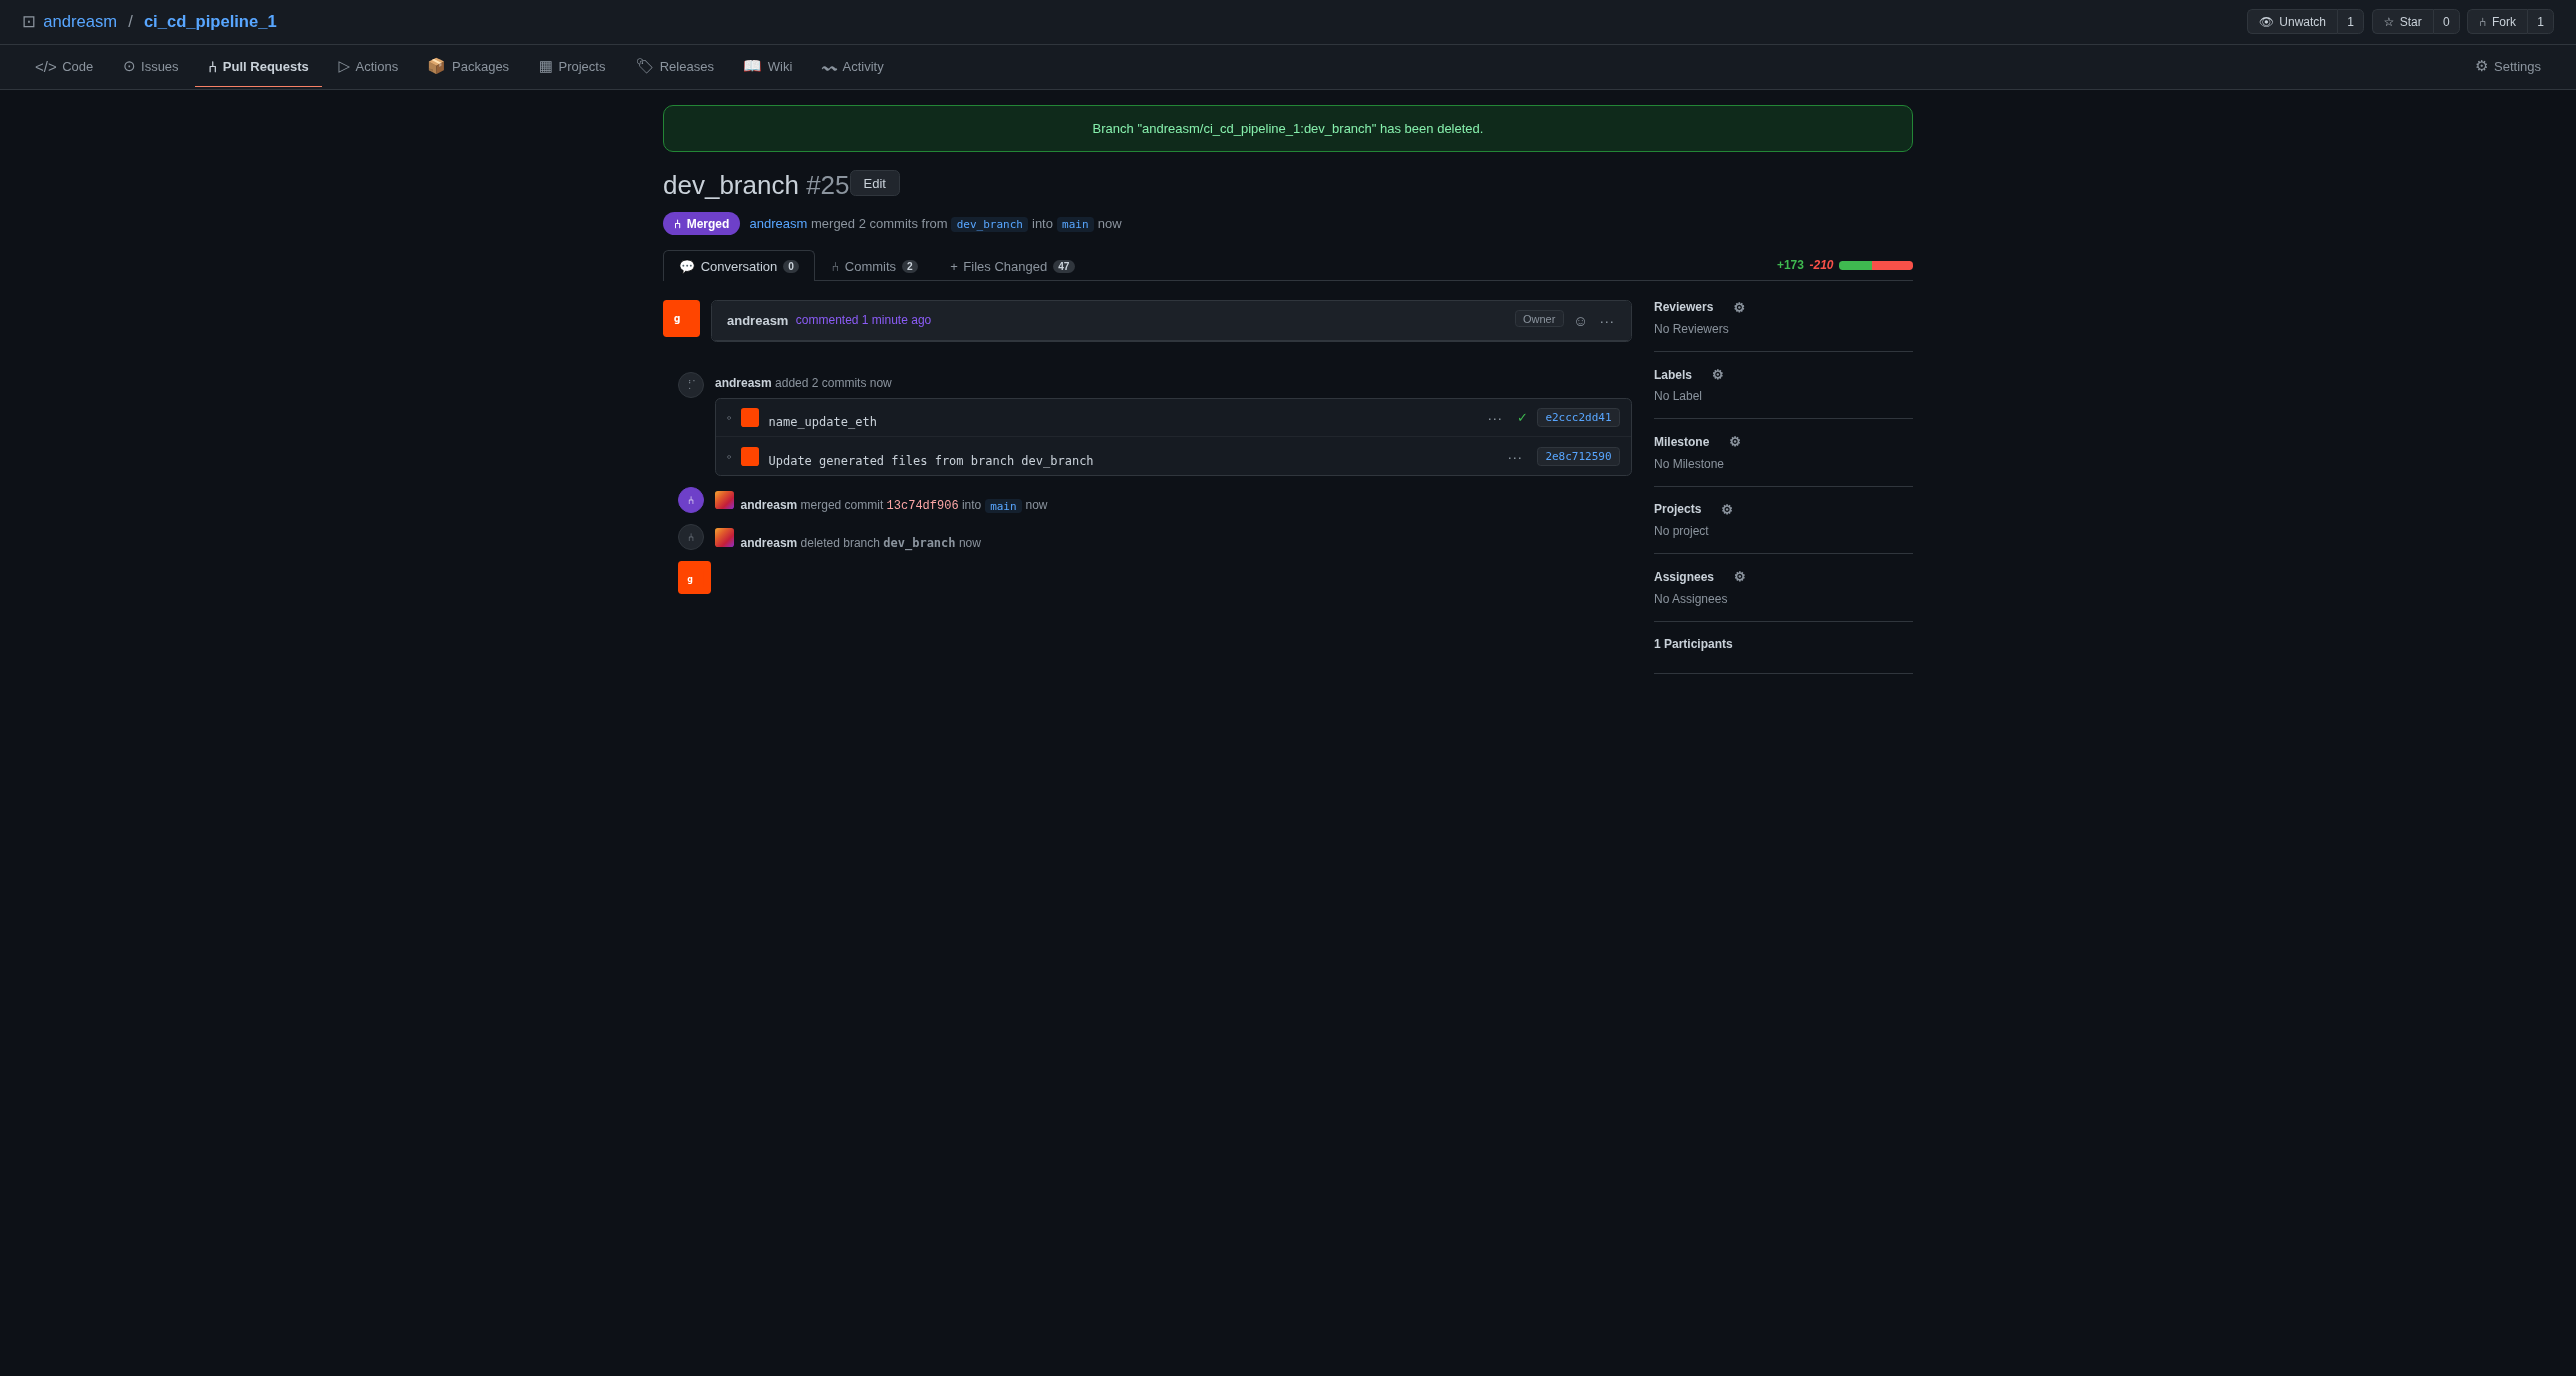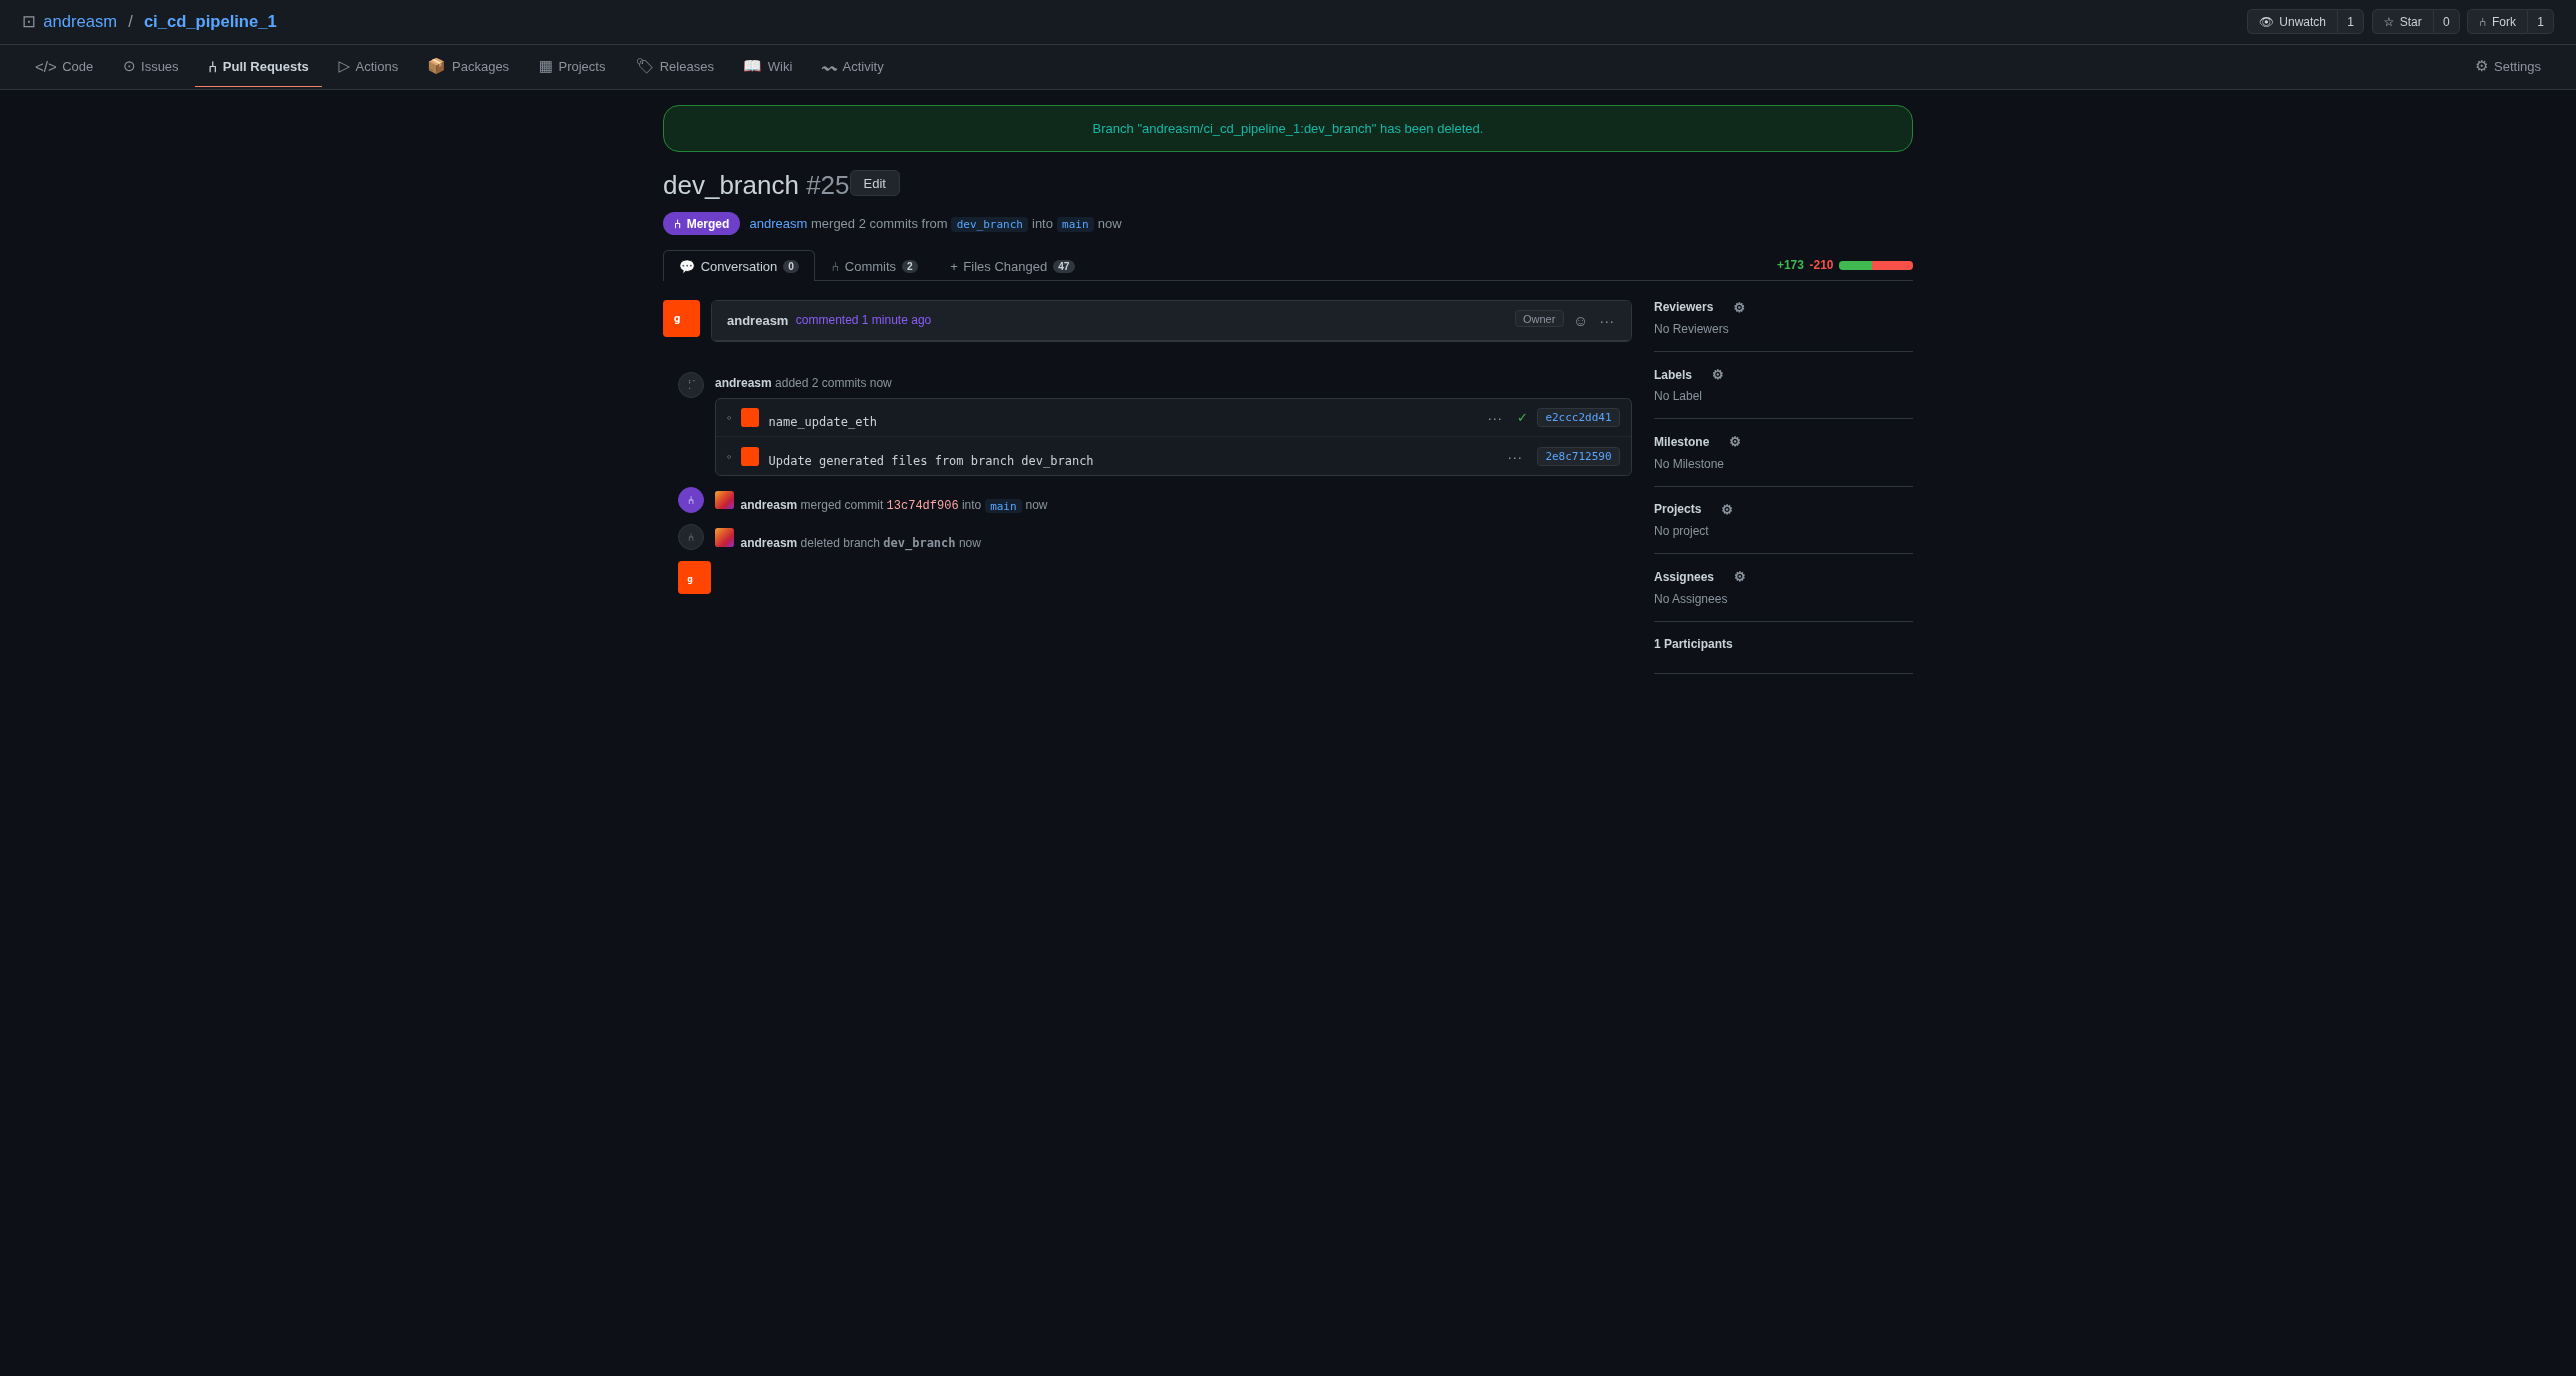--- a/index.html
+++ b/index.html
@@ -91,24 +91,24 @@
     .main-content {
       max-width: 1294px;
       margin: 0 auto;
       padding: 15px 22px;
     }
 
     
     .alert-banner {
       background: #0f2a1b;
       border: 0.9px solid #238636;
-      border-radius: 16px;
+      border-radius: 10px;
       padding: 15px 18.5px;
       text-align: center;
-      color: #14b8a6;
+      color: #86efac;
       margin-bottom: 18.5px;
       font-size: 13px;
     }
 
     
     .pr-title-row {
       display: flex;
       align-items: flex-start;
       margin-bottom: 11px;
     }
@@ -197,21 +197,21 @@
     }
     .diff-stats {
       margin-left: auto;
       display: flex;
       align-items: center;
       gap: 5.5px;
       font-size: 12px;
       text-align: center;
     }
     .additions { color: #3fb950; font-weight: 600; }
-    .deletions { color: #f85149; font-weight: 600; }
+    .deletions { color: #f85149; font-weight: 600; font-style: italic; }
     .diff-bar {
       display: flex;
       width: 74px;
       height: 9.2px;
       border-radius: 3.7px;
       overflow: hidden;
     }
     .diff-bar-add { background: #3fb950; flex: 0.45; }
     .diff-bar-del { background: #f85149; flex: 0.55; }
 

